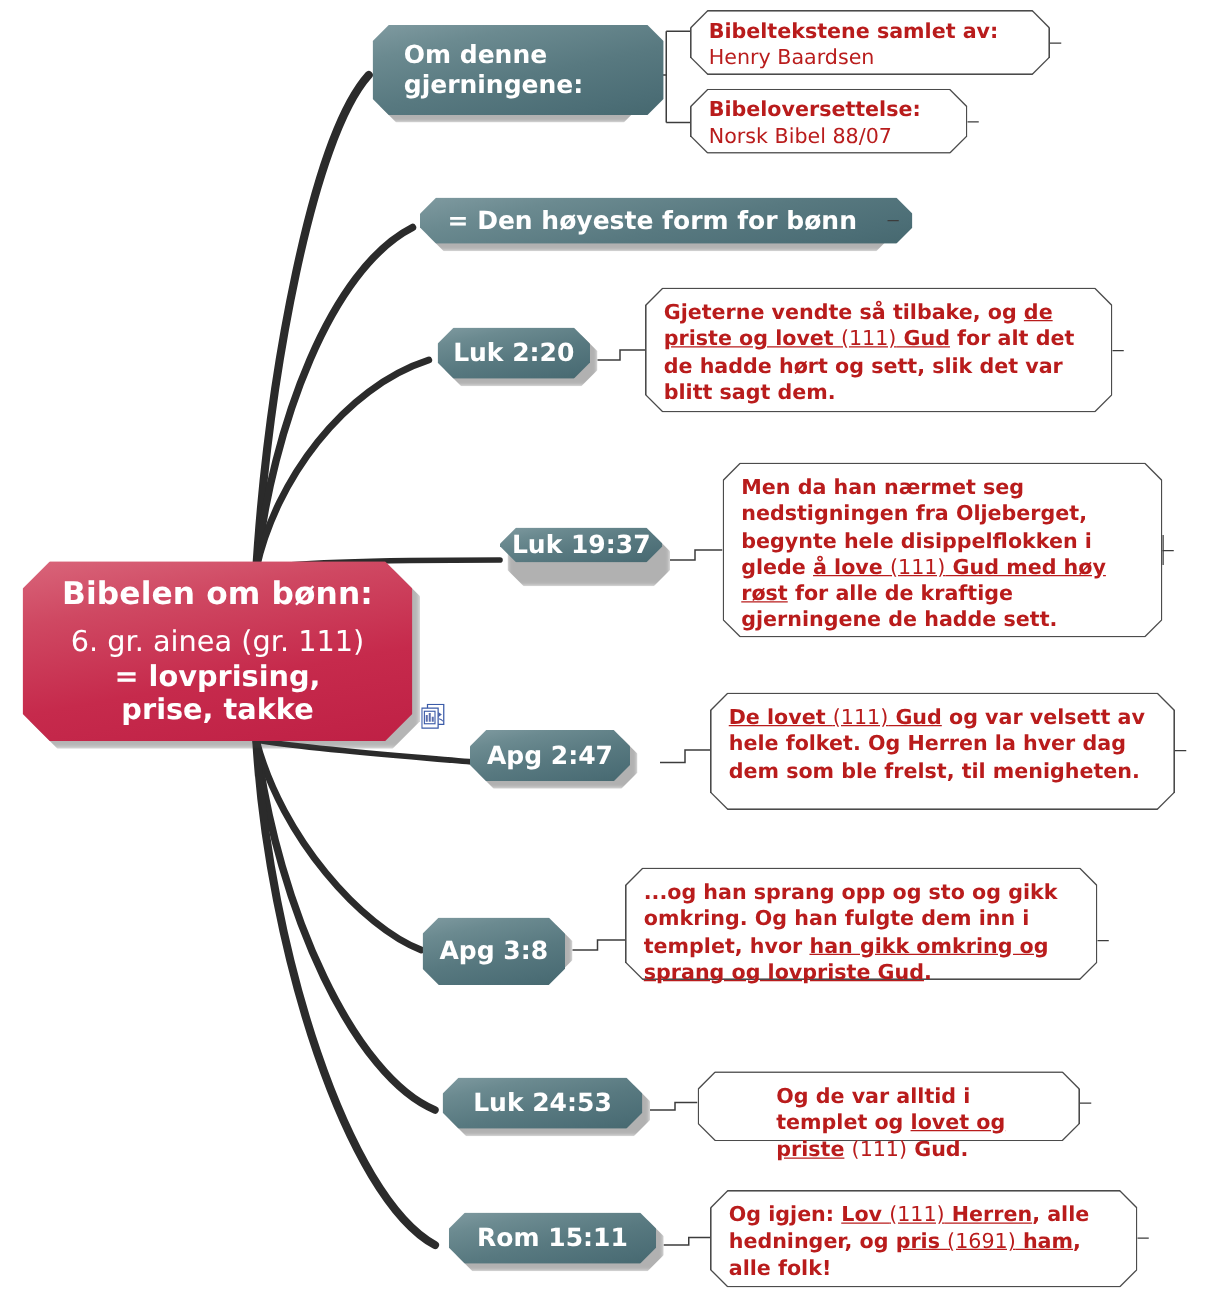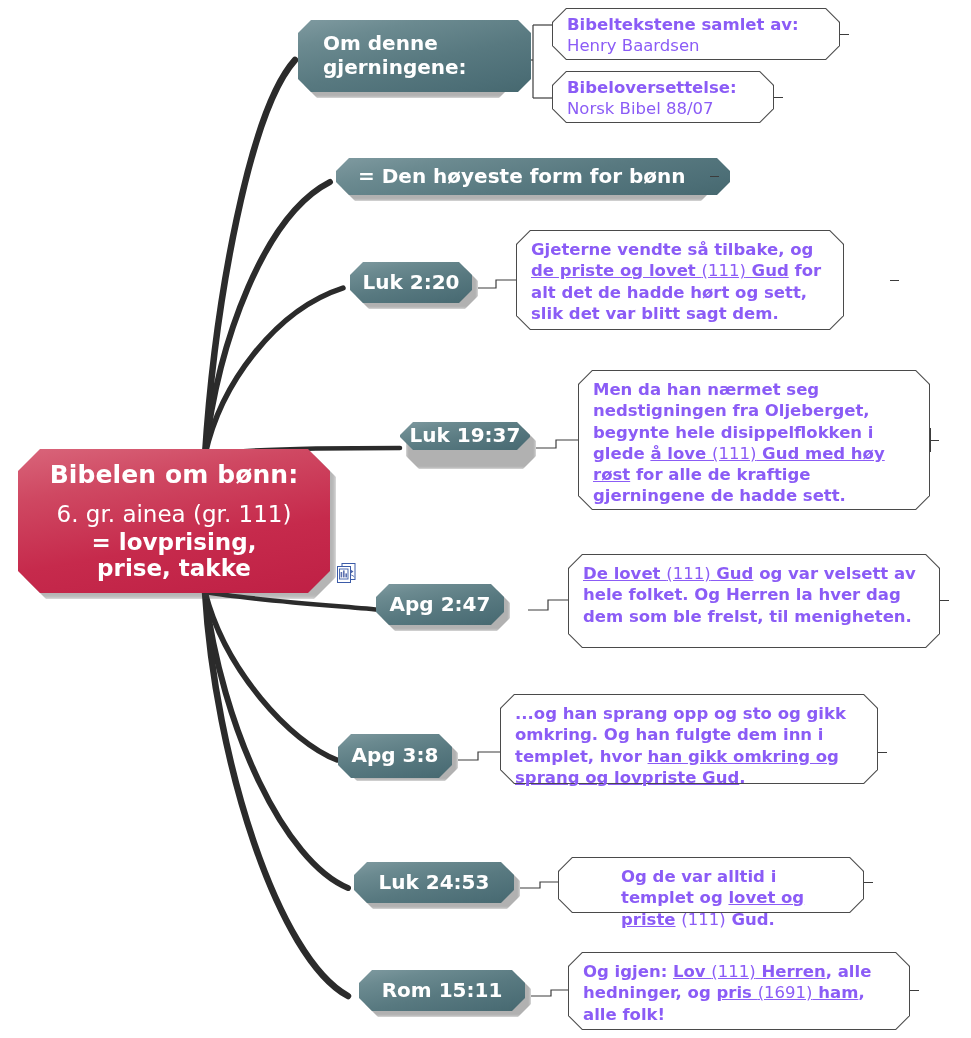--- a/index.html
+++ b/index.html
@@ -88,21 +88,21 @@
     filter: blur(1.6px);
     z-index: 5;
   }
 
   
   .callout {
     position: absolute;
     background: #ffffff;
     z-index: 6;
     box-sizing: border-box;
-    color: #8b5cf6;
+    color: #b91c1c;
     font-size: 16.5px;
     font-weight: bold;
     line-height: 1.29;
   }
   .callout .cbg {
     position: absolute;
     left: 0; top: 0; right: 0; bottom: 0;
     background: #4a4a4a;
     -webkit-clip-path: polygon(14px 0, calc(100% - 14px) 0, 100% 14px, 100% calc(100% - 14px), calc(100% - 14px) 100%, 14px 100%, 0 calc(100% - 14px), 0 14px);
     clip-path: polygon(14px 0, calc(100% - 14px) 0, 100% 14px, 100% calc(100% - 14px), calc(100% - 14px) 100%, 14px 100%, 0 calc(100% - 14px), 0 14px);
@@ -242,21 +242,21 @@
   <div class="teal-node" style="left:336px; top:158px; width:372px; height:37px; padding-left:22px;">
     <span>= Den høyeste form for bønn</span>
   </div>
   <div class="stub" style="left:710px; top:176px;"></div>
 
   <div class="teal-shadow" style="left:356px; top:268px; width:122px; height:41px;"></div>
   <div class="teal-node" style="left:350px; top:262px; width:122px; height:41px; justify-content:center;">
     <span>Luk 2:20</span>
   </div>
 
-  <div class="callout" style="left:516px; top:230px; width:328px; height:100px;">
+  <div class="callout" style="left:516px; top:230px; width:374px; height:100px;">
     <div class="cbg"></div>
     <div class="cin"></div>
     <div class="ctext">Gjeterne vendte så tilbake, og <span class="u">de priste og lovet </span><span class="u ref">(111)</span><span class="u"> Gud</span> for alt det de hadde hørt og sett, slik det var blitt sagt dem.</div>
   </div>
   <div class="stub" style="left:890px; top:280px;"></div>
 
   <div class="teal-shadow" style="left:406px; top:428px; width:130px; height:41px;"></div>
   <div class="teal-node" style="left:400px; top:422px; width:130px; height:28px; justify-content:center;">
     <span>Luk 19:37</span>
   </div>
@@ -275,21 +275,21 @@
   </div>
 
   <div class="callout" style="left:568px; top:554px; width:372px; height:94px;">
     <div class="cbg"></div>
     <div class="cin"></div>
     <div class="ctext"><span class="u">De lovet </span><span class="u ref">(111)</span><span class="u"> Gud</span> og var velsett av hele folket. Og Herren la hver dag dem som ble frelst, til menigheten.</div>
   </div>
   <div class="stub" style="left:940px; top:600px;"></div>
 
   <div class="teal-shadow" style="left:344px; top:740px; width:114px; height:41px;"></div>
-  <div class="teal-node" style="left:338px; top:734px; width:114px; height:44px; justify-content:center;">
+  <div class="teal-node" style="left:338px; top:734px; width:114px; height:54px; justify-content:center;">
     <span>Apg 3:8</span>
   </div>
 
   <div class="callout" style="left:500px; top:694px; width:378px; height:90px;">
     <div class="cbg"></div>
     <div class="cin"></div>
     <div class="ctext">...og han sprang opp og sto og gikk omkring. Og han fulgte dem inn i templet, hvor <span class="u">han gikk omkring og sprang og lovpriste Gud</span>.</div>
   </div>
   <div class="stub" style="left:878px; top:752px;"></div>
 

